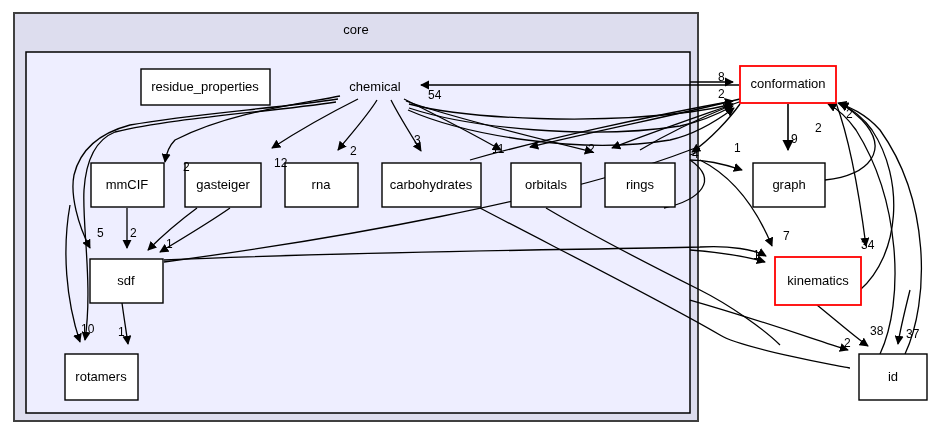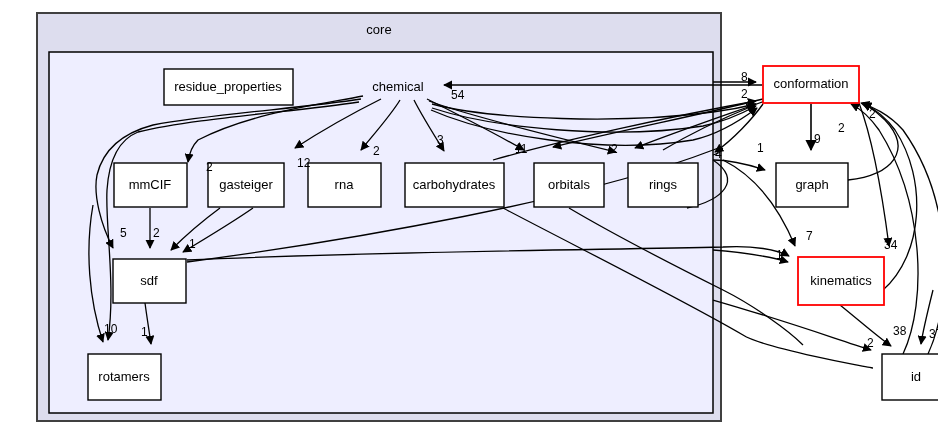--- a/index.html
+++ b/index.html
@@ -1,17 +1,17 @@
 <!DOCTYPE html>
 <html><head>
 <meta charset="utf-8">
 <style>
   html,body{margin:0;padding:0;background:#ffffff;}
   body{width:938px;height:439px;font-family:"Liberation Sans",sans-serif;overflow:hidden;}
-  #stage{position:relative;width:844px;height:439px;padding-left:23px;}
+  #stage{position:relative;width:844px;height:439px;}
   svg{display:block;}
   .nodelabel{font-family:"Liberation Sans",sans-serif;font-size:13px;fill:#000;text-anchor:middle;dominant-baseline:middle;}
   .edgelabel{font-family:"Liberation Sans",sans-serif;font-size:12px;fill:#000;}
   .clusterlabel{font-family:"Liberation Sans",sans-serif;font-size:13px;fill:#000;text-anchor:middle;}
 </style>
 </head>
 <body>
 
 <div id="stage">
 <svg width="938" height="439" viewBox="0 0 938 439" xmlns="http://www.w3.org/2000/svg">

